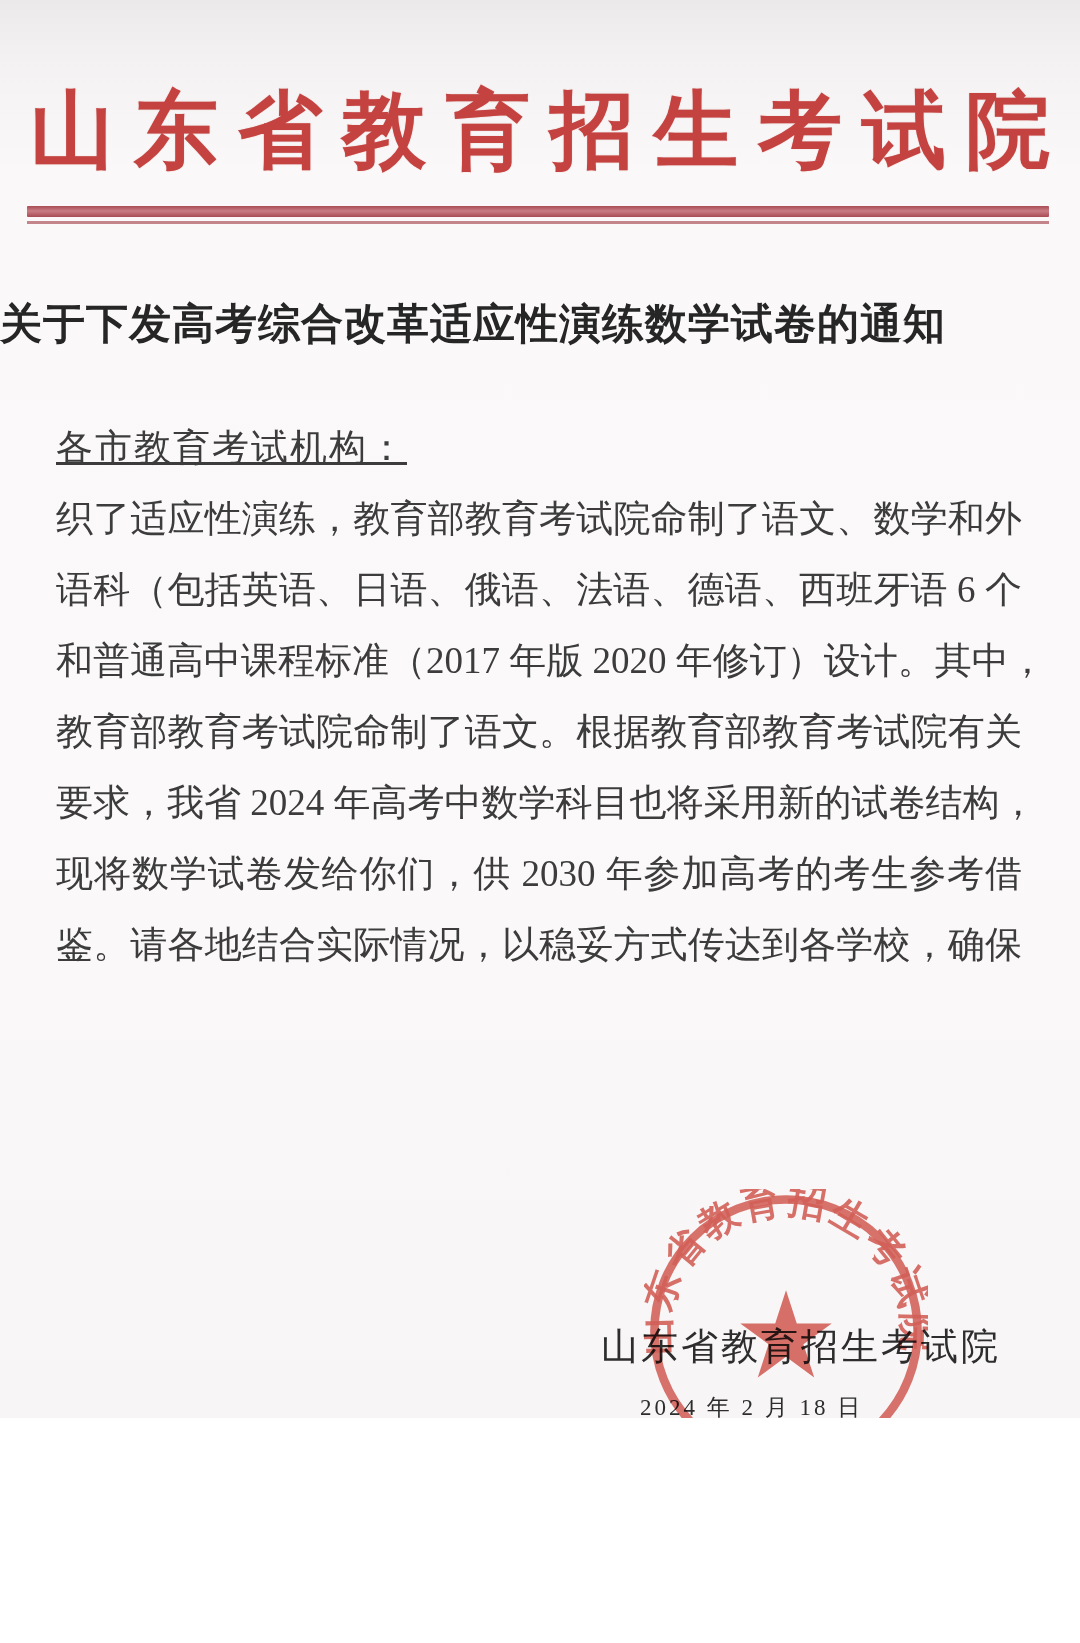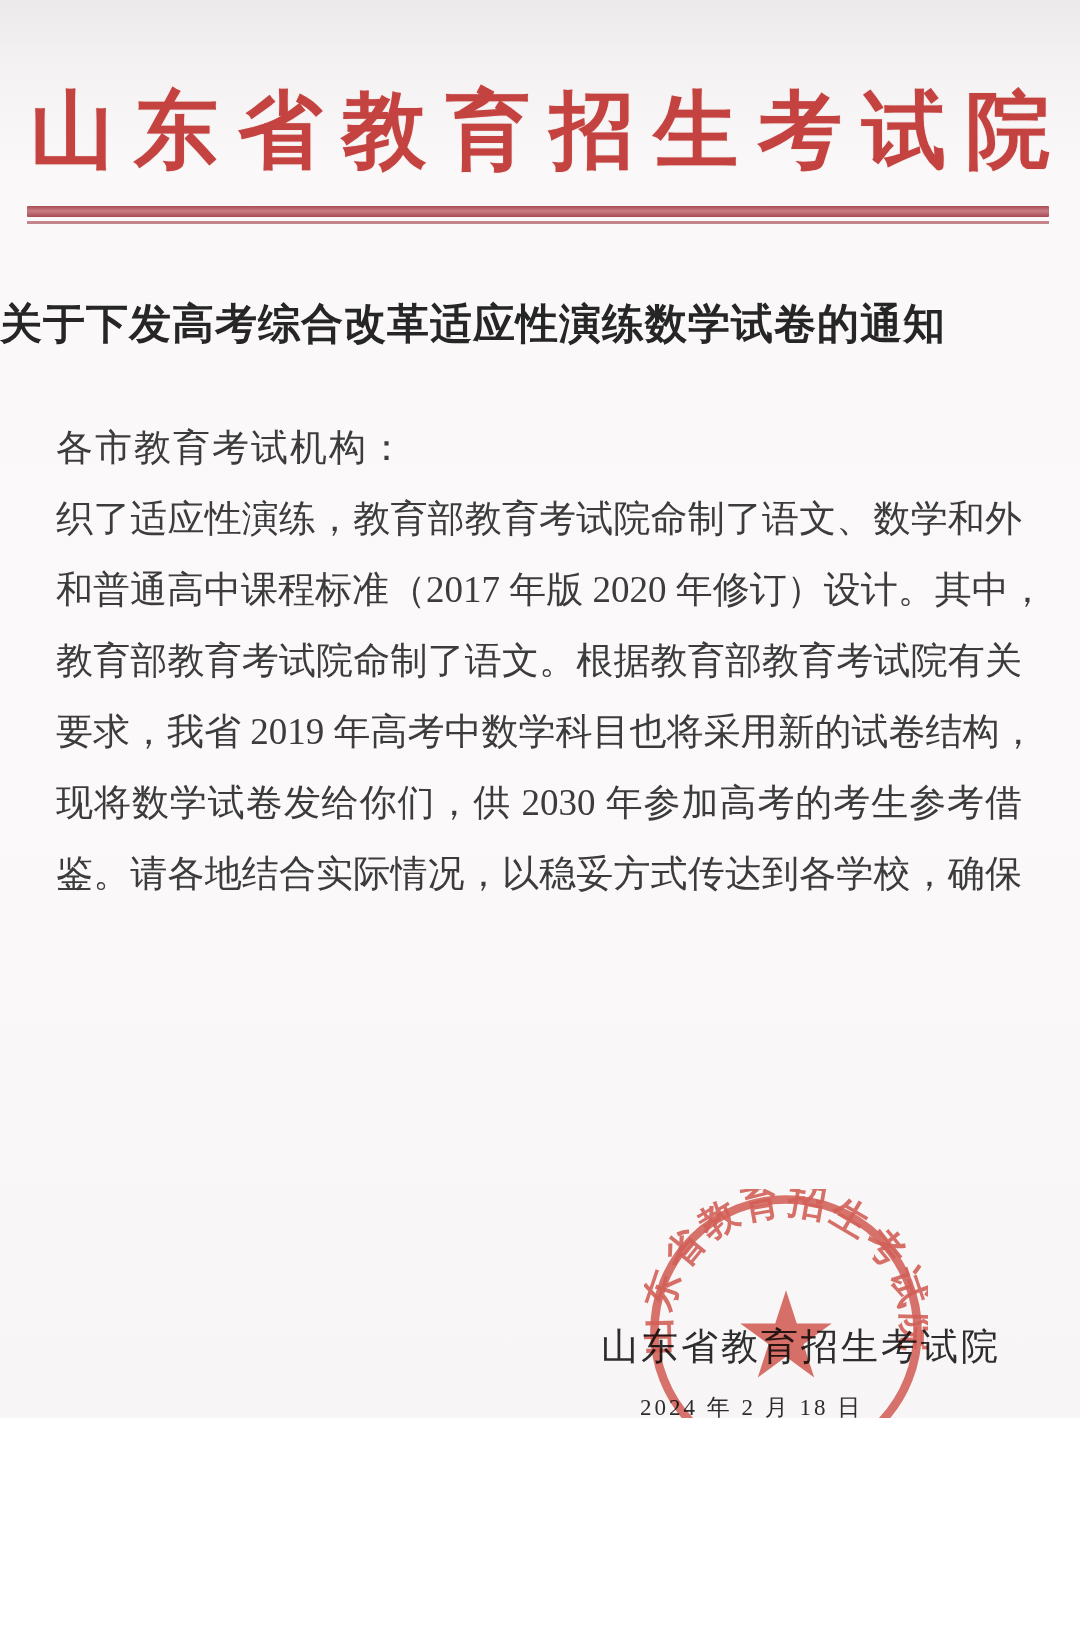--- a/index.html
+++ b/index.html
@@ -34,21 +34,21 @@
     font-size:42px; font-weight:bold;
     color:#262626;
     letter-spacing:1px;
     white-space:nowrap;
   }
   .content {
     position:absolute; top:412px; left:56px; width:966px;
     color:#3c3c3c;
     font-size:37px;
   }
-  .salutation { height:71px; line-height:71px; letter-spacing:2px; }
+  .salutation { height:71px; line-height:71px; letter-spacing:2px;text-decoration:underline; }
   .bline {
     height:71px; line-height:71px;
     text-align:justify; text-align-last:justify;
     white-space:nowrap;
   }
   .bline.indent { text-indent:70px; }
   .bline.last { text-align-last:left; letter-spacing:3px; }
   .signature {
     position:absolute; top:1322px; left:601px;
     font-size:37px; color:#2d2d2d;
@@ -77,23 +77,24 @@
   <div class="rule-wrap">
     <div class="rule-thick"></div>
     <div class="rule-thin"></div>
   </div>
 
   <div class="doc-title">关于下发高考综合改革适应性演练数学试卷的通知</div>
 
   <div class="content">
     <div class="salutation">各市教育考试机构：</div>
     <div class="bline">织了适应性演练，教育部教育考试院命制了语文、数学和外</div>
+    <div class="bline">语科（包括英语、日语、俄语、法语、德语、西班牙语 6 个</div>
     <div class="bline">和普通高中课程标准（2017 年版 2020 年修订）设计。其中，</div>
     <div class="bline">教育部教育考试院命制了语文。根据教育部教育考试院有关</div>
-    <div class="bline">要求，我省 2019 年高考中数学科目也将采用新的试卷结构，</div>
+    <div class="bline">要求，我省 2024 年高考中数学科目也将采用新的试卷结构，</div>
     <div class="bline">现将数学试卷发给你们，供 2030 年参加高考的考生参考借</div>
     <div class="bline">鉴。请各地结合实际情况，以稳妥方式传达到各学校，确保</div>
   </div>
 
   <div class="signature">山东省教育招生考试院</div>
 
   <div class="doc-date">2024 年 2 月 18 日</div>
 
   <div class="seal">
     <svg viewBox="0 0 300 300" xmlns="http://www.w3.org/2000/svg">

